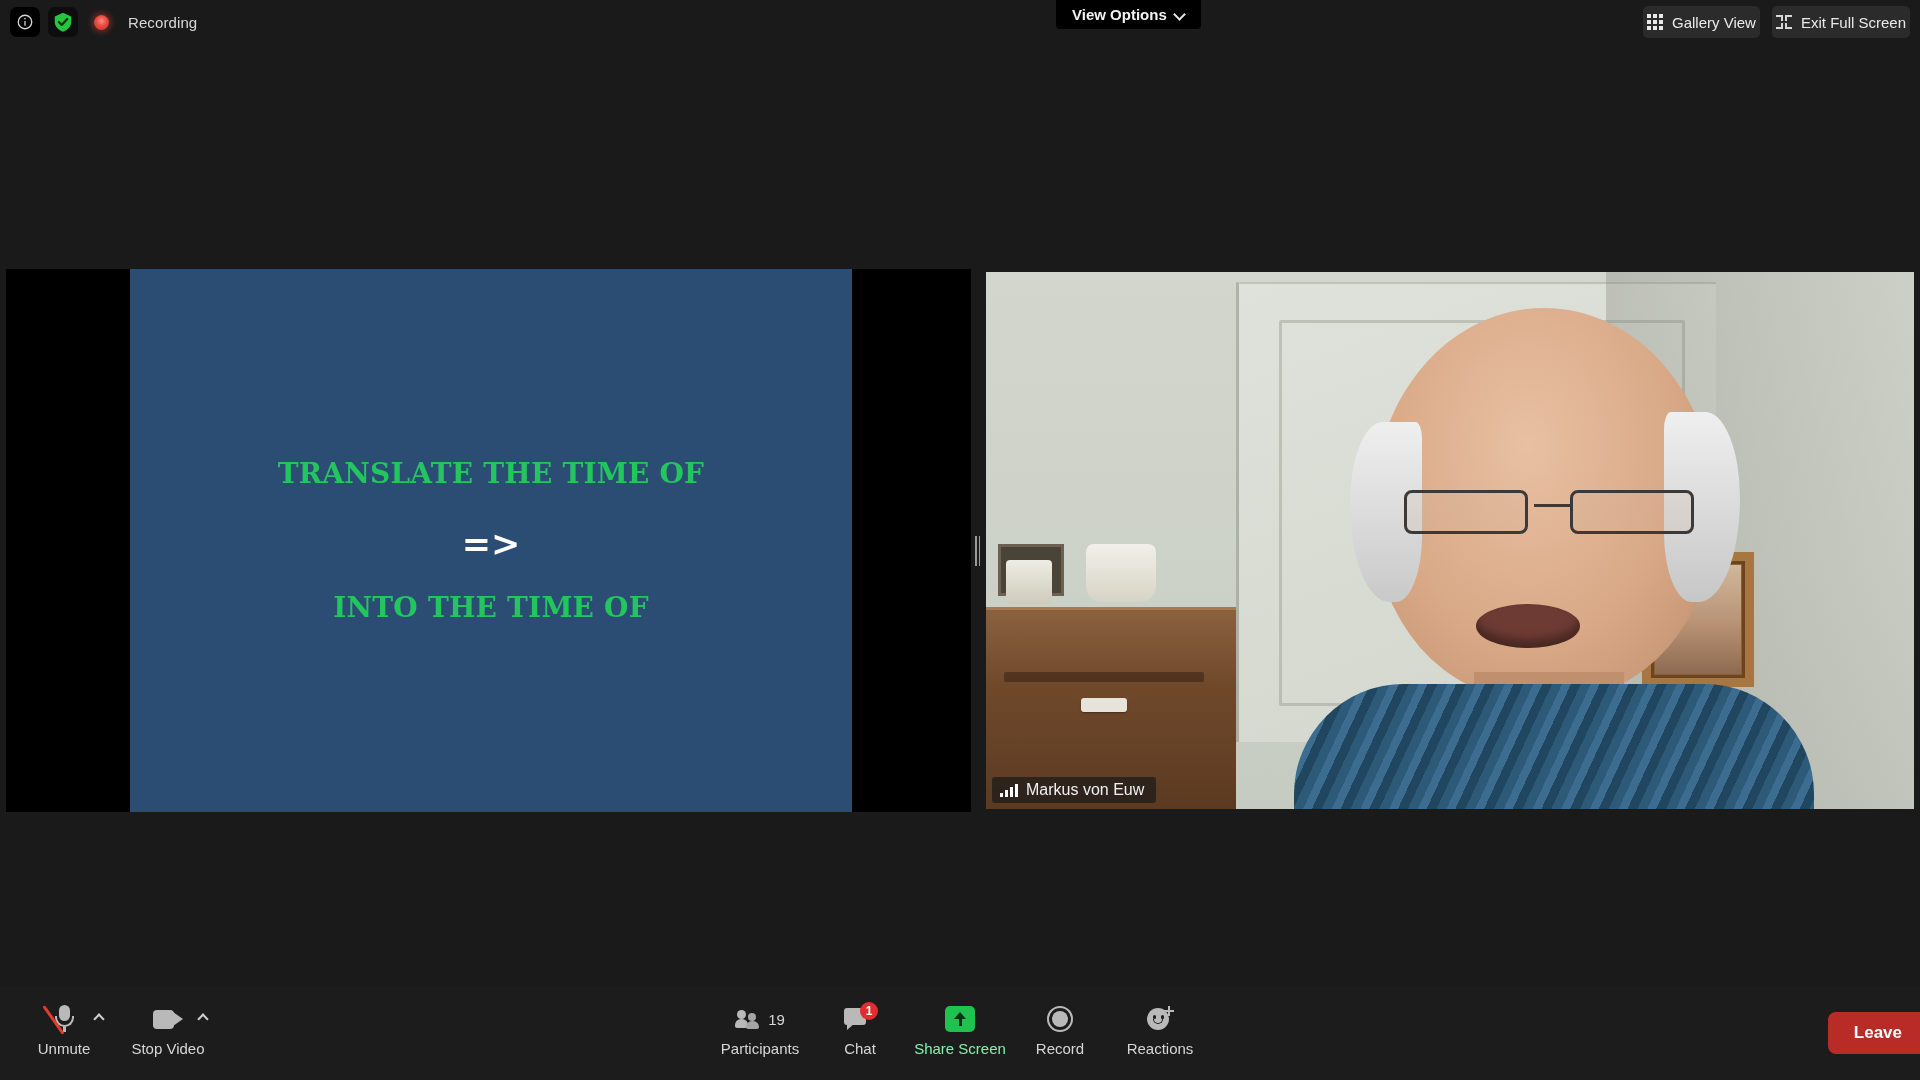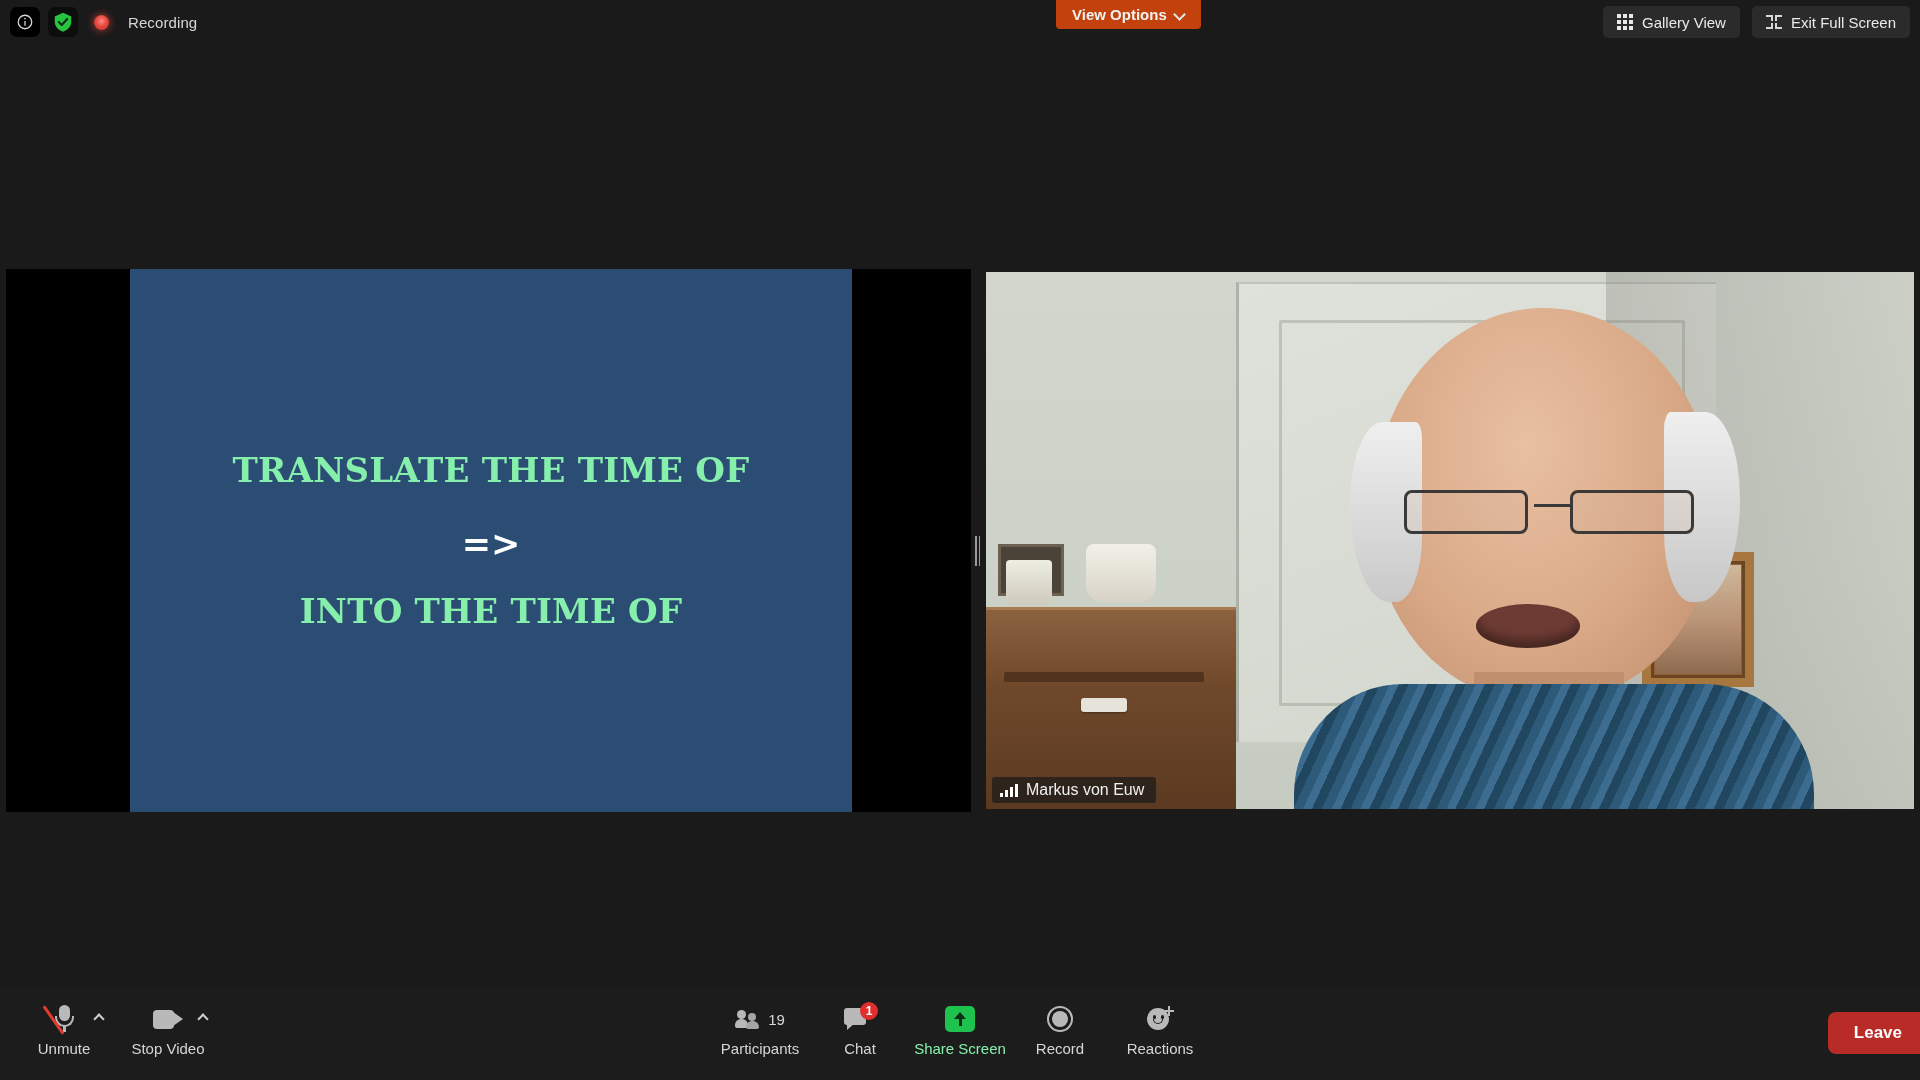--- a/index.html
+++ b/index.html
@@ -57,21 +57,21 @@
     padding: 0 16px;
     border-radius: 0 0 3px 3px;
   }
   .viewing-banner .txt {
     color: #2e2e2e; font-size: 15px; font-weight: bold;
     white-space: nowrap;
   }
   .view-options {
     position: absolute; top: 0; left: 1056px;
     height: 29px;
-    background: #c2410c;
+    background: #000000;
     display: flex; align-items: center; gap: 8px;
     padding: 0 16px;
     border-radius: 0 0 4px 4px;
     cursor: pointer;
   }
   .view-options .txt { color: #f2f2f2; font-size: 15px; font-weight: bold; }
   .chev { width: 10px; height: 10px; position: relative; }
   .chev::after {
     content: ""; position: absolute; left: 0; top: 0;
     width: 7px; height: 7px;
@@ -79,21 +79,21 @@
     transform: rotate(45deg);
   }
 
   .topbar-right {
     position: absolute; top: 6px; right: 10px;
     display: flex; align-items: center; gap: 12px;
   }
   .tb-btn {
     height: 32px; background: #2b2b2b;
     display: flex; align-items: center; gap: 9px;
-    padding: 0 14px; border-radius: 5px; cursor: pointer;
+    padding: 0 4px; border-radius: 5px; cursor: pointer;
   }
   .tb-btn .txt { color: #e9e9e9; font-size: 15px; }
   .grid-icon {
     display: grid; grid-template-columns: repeat(3, 4px);
     grid-template-rows: repeat(3, 4px); gap: 2px;
   }
   .grid-icon i { background: #e9e9e9; display: block; width: 4px; height: 4px; }
   .fs-icon { width: 16px; height: 16px; position: relative; }
   .fs-icon span { position: absolute; background: #d8d8d8; }
   .fs-icon .a { left: 0; top: 1px; width: 7px; height: 2px; }
@@ -115,24 +115,24 @@
     overflow: hidden;
   }
   .slide {
     position: absolute; left: 124px; top: 0;
     width: 722px; height: 543px;
     background: #2b4d74;
     display: flex; flex-direction: column;
     align-items: center; justify-content: center;
   }
   .slide-line {
-    color: #86efac;
+    color: #22c55e;
     font-family: "DejaVu Serif", serif;
     font-weight: bold;
-    font-size: 34px;
+    font-size: 28px;
     line-height: 1.12;
     text-align: center;
     letter-spacing: .2px;
     width: 560px;
   }
   .slide-arrow {
     color: #ffffff;
     font-family: "DejaVu Serif", serif;
     font-weight: bold;
     font-size: 35px;

